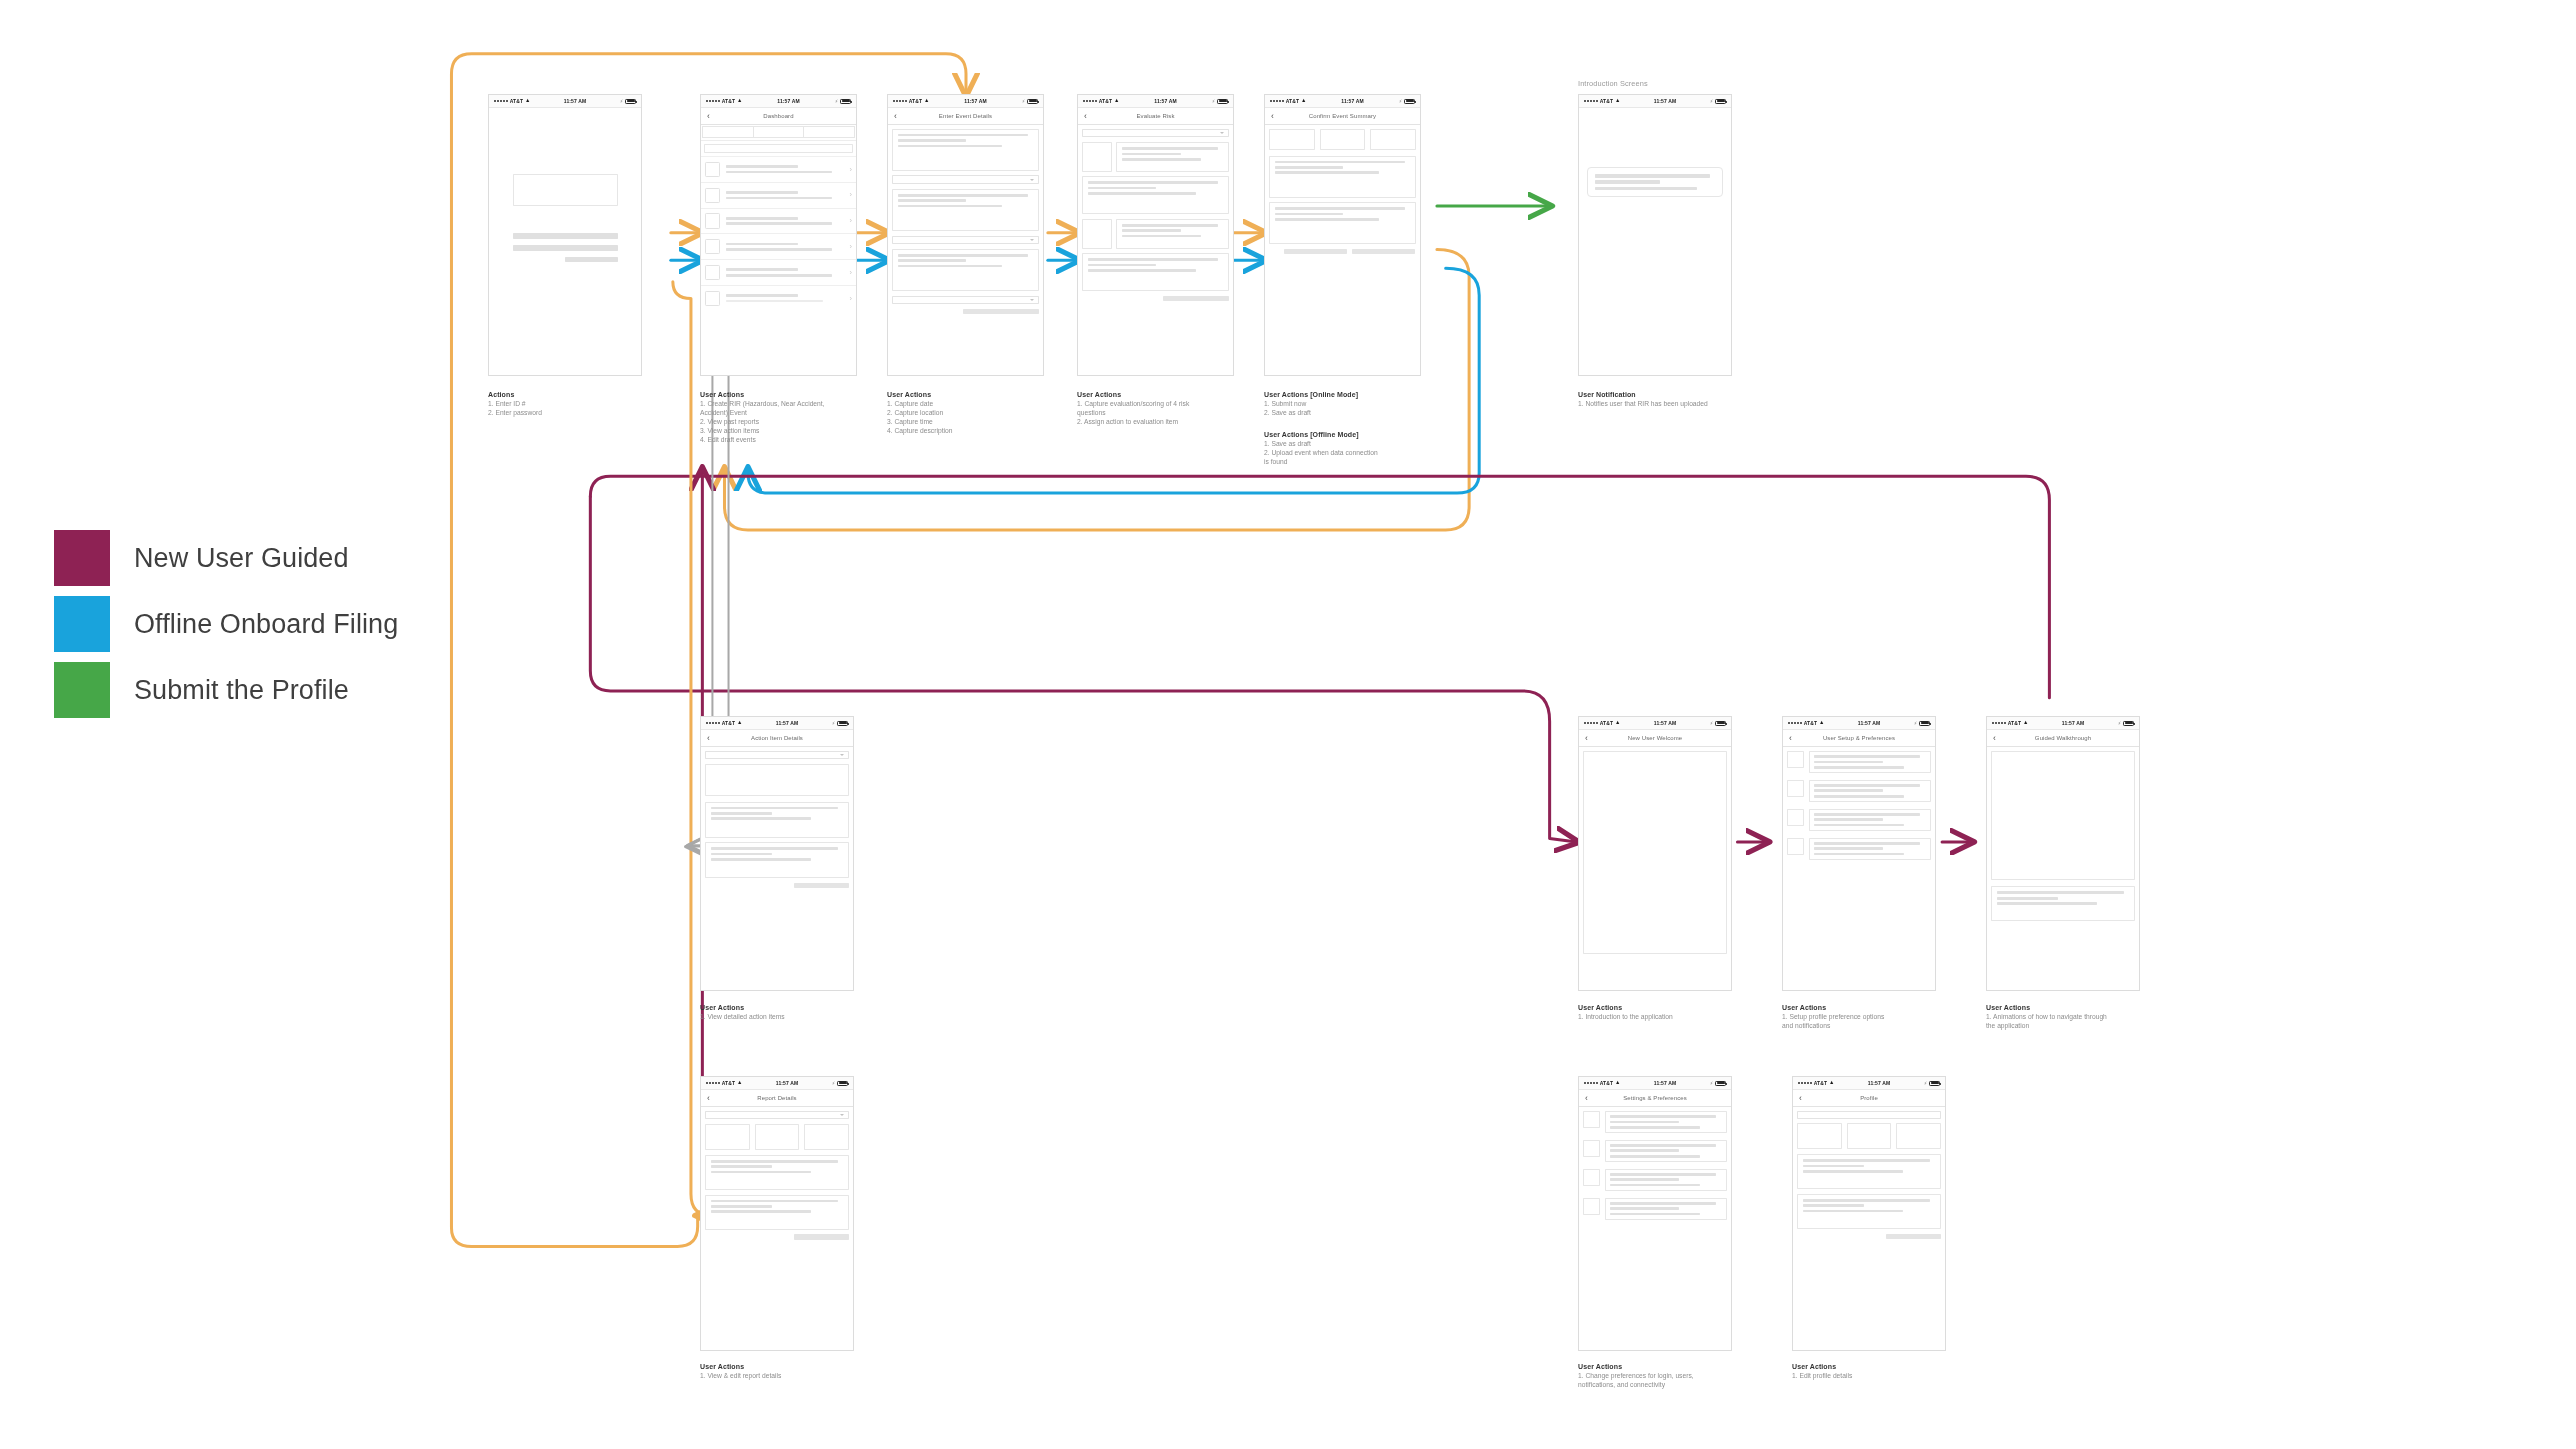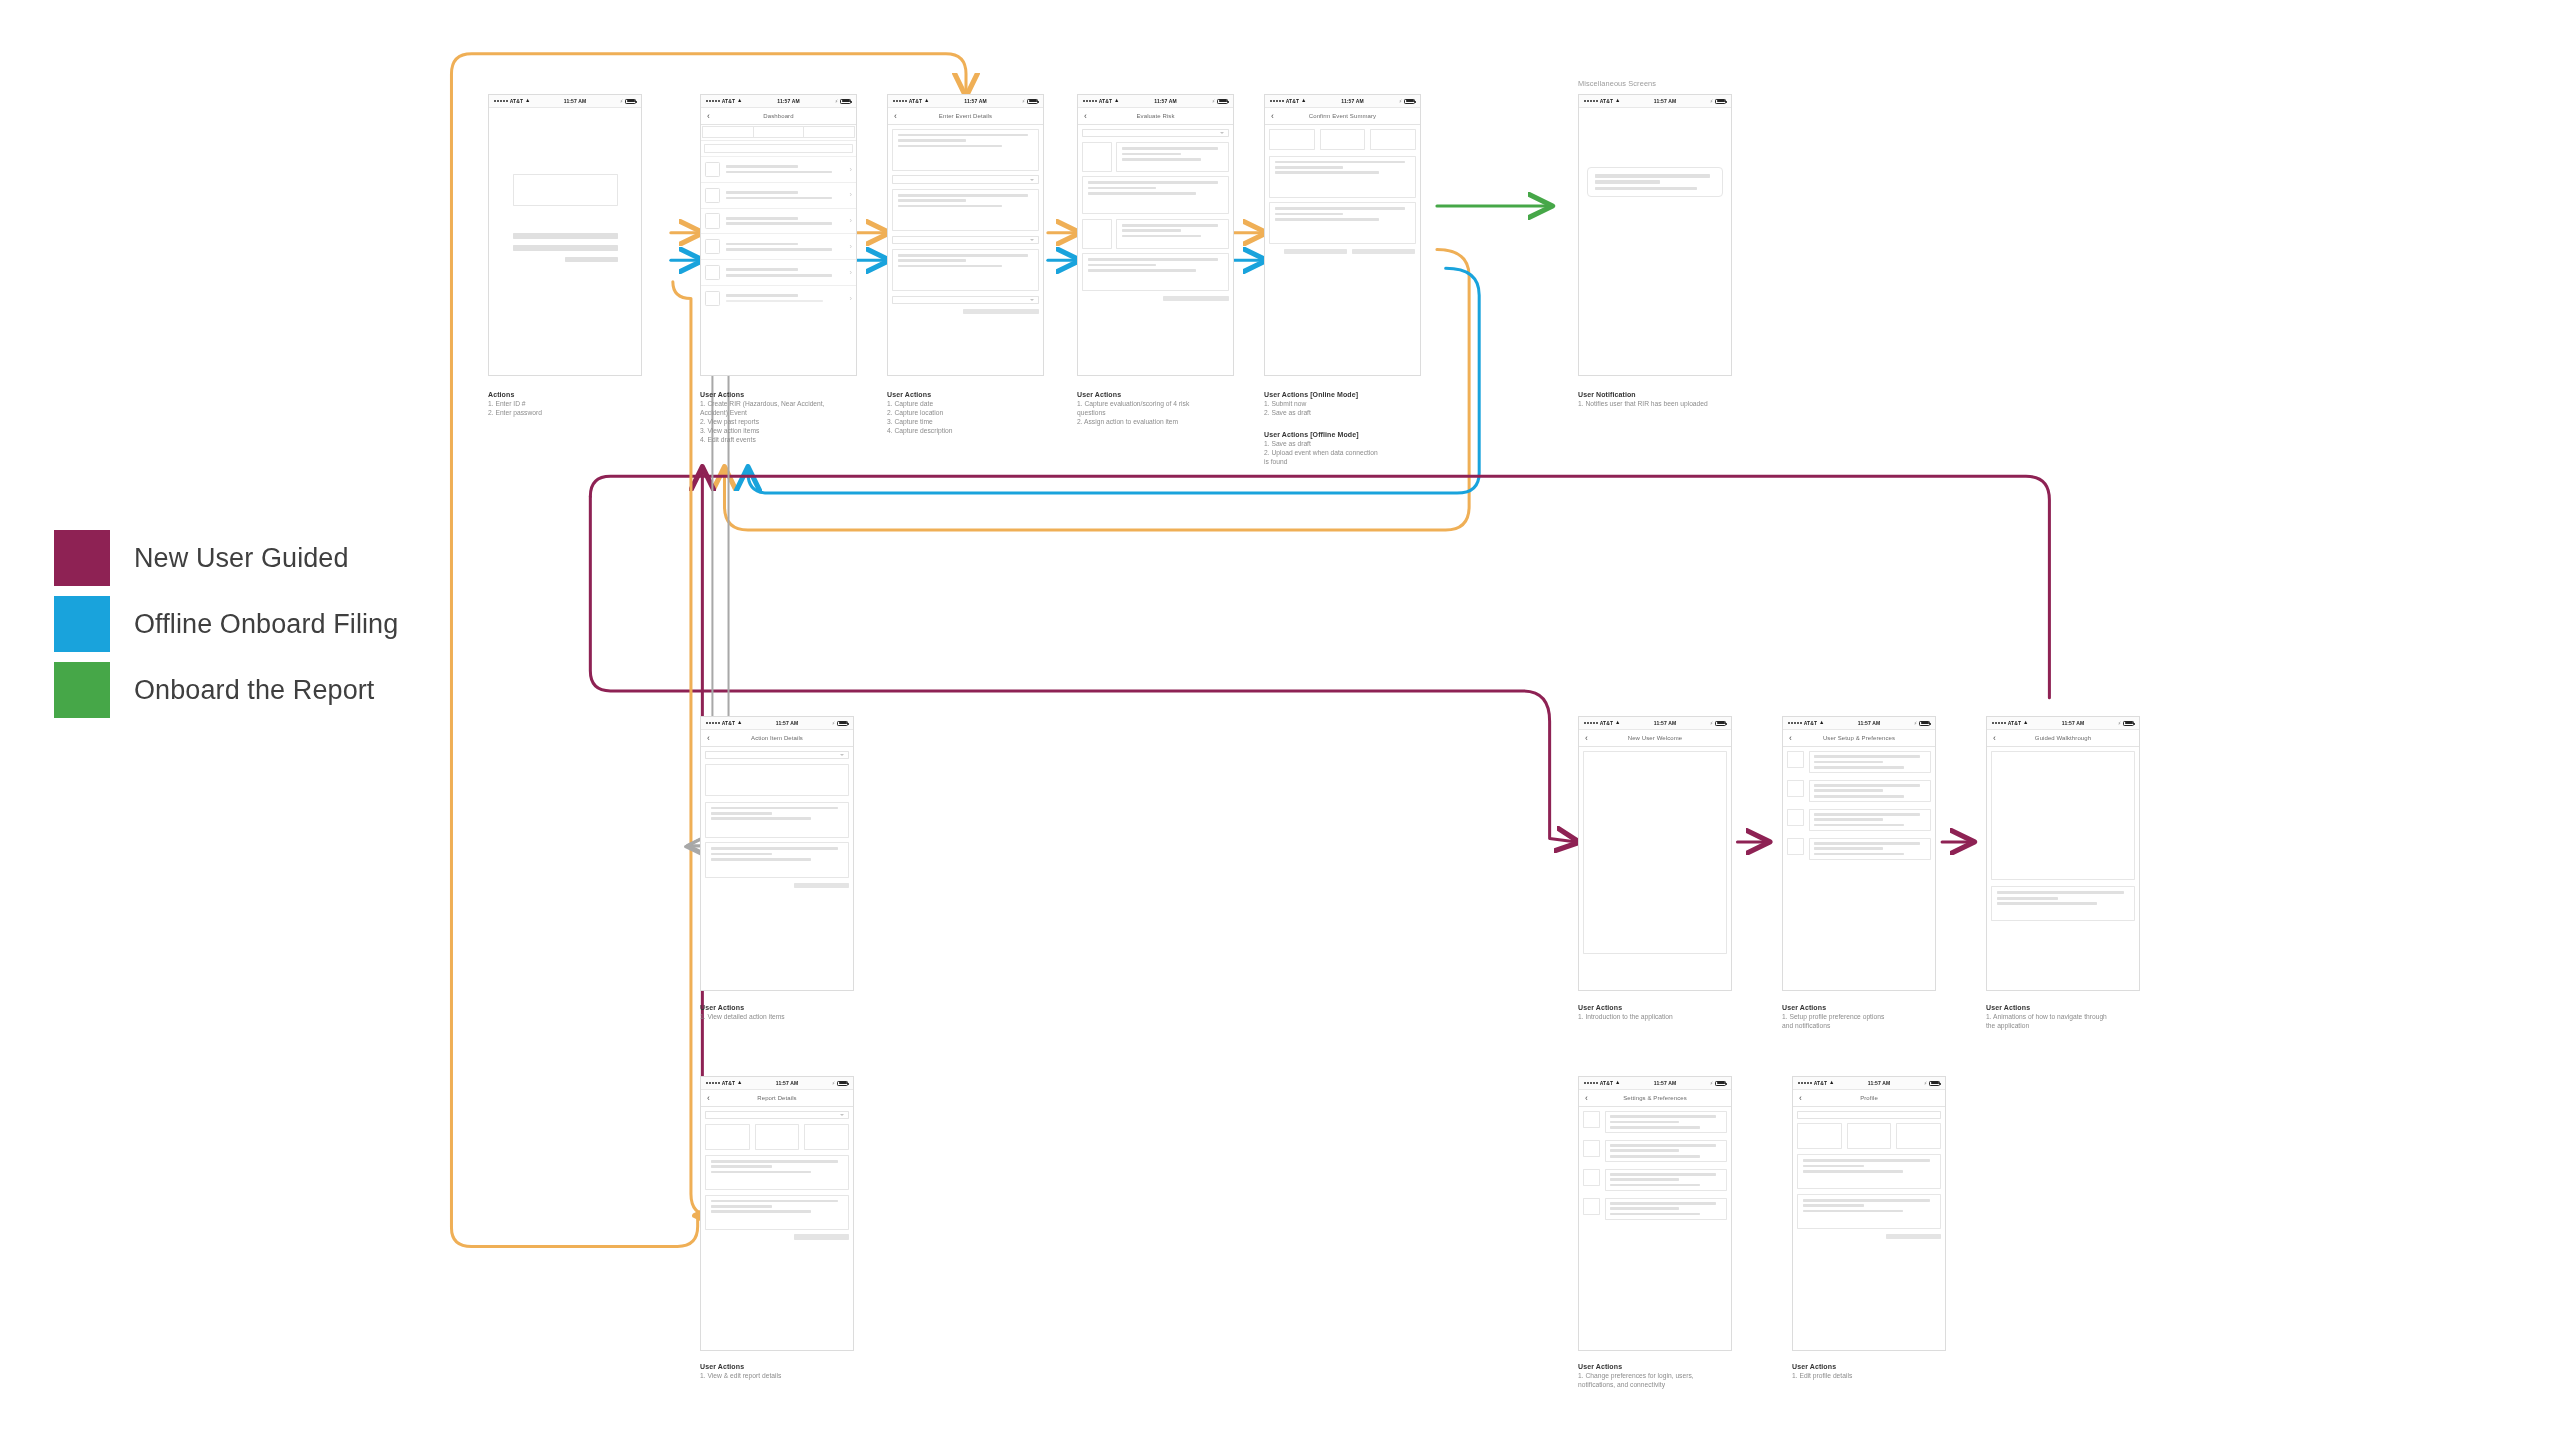--- a/index.html
+++ b/index.html
@@ -139,25 +139,25 @@
     <div class="legend-row">
       <span class="legend-sw" style="background:#8e2254"></span>
       <span class="legend-lb">New User Guided</span>
     </div>
     <div class="legend-row">
       <span class="legend-sw" style="background:#19a3dc"></span>
       <span class="legend-lb">Offline Onboard Filing</span>
     </div>
     <div class="legend-row">
       <span class="legend-sw" style="background:#46a748"></span>
-      <span class="legend-lb">Onboard the Report</span>
-    </div>
-  </div>
-
-  <div class="grouplbl" style="left:1578px;top:79px;">Miscellaneous Screens</div>
+      <span class="legend-lb">Submit the Profile</span>
+    </div>
+  </div>
+
+  <div class="grouplbl" style="left:1578px;top:79px;">Introduction Screens</div>
 
   <div class="phone" style="left:488px;top:94px;width:154px;height:282px;">
     <div class="statusbar">
       <span class="sb-left">
         <span class="dots">
           <i></i>
             <i></i>
             <i></i>
             <i></i>
             <i></i>

